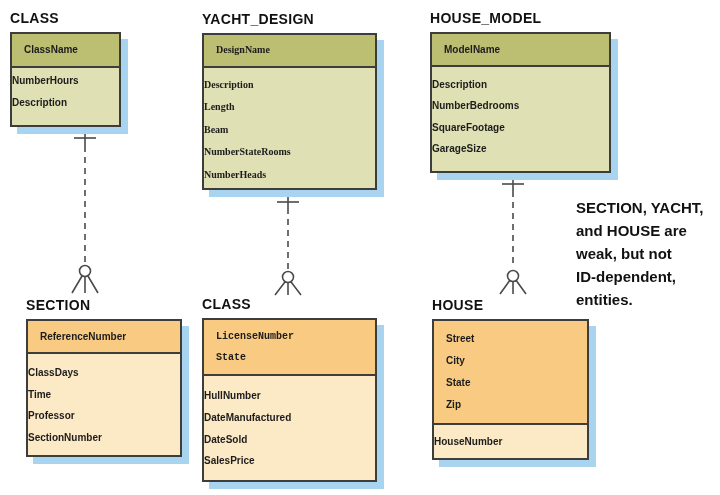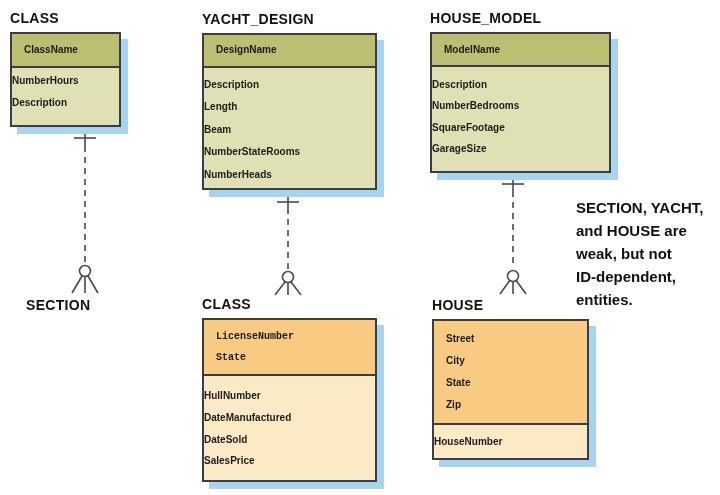--- a/index.html
+++ b/index.html
@@ -43,21 +43,21 @@
   #e-class        {left:10px;  top:11px;  width:111px;}
   #e-class .ebox  {height:95px;}
   #e-class .ehead {height:34px;}
   #e-class .ebody {height:57px; padding-top:2px;}
   #e-class .attr-row{line-height:22px;}
 
   #e-yacht-design        {left:202px; top:12px;  width:175px;}
   #e-yacht-design .ebox  {height:157px;}
   #e-yacht-design .ehead {height:33px;}
   #e-yacht-design .ebody {height:120px; padding-top:6px;}
-  #e-yacht-design .attr-row{line-height:22.4px;}
+  #e-yacht-design .attr-row{line-height:22.4px;font-family:Liberation Serif, serif;}
 
   #e-house-model        {left:430px; top:11px;  width:181px;}
   #e-house-model .ebox  {height:141px;}
   #e-house-model .ehead {height:33px;}
   #e-house-model .ebody {height:104px; padding-top:7px;}
   #e-house-model .attr-row{line-height:21.4px;}
 
   #e-section        {left:26px;   top:298px; width:156px;}
   #e-section .ebox  {height:138px;}
   #e-section .ehead {height:33px;}
@@ -171,20 +171,31 @@
           <div class="attr-row">Description</div>
           <div class="attr-row">NumberBedrooms</div>
           <div class="attr-row">SquareFootage</div>
           <div class="attr-row">GarageSize</div>
         </div>
     </div>
   </div>
 
   <div class="entity scheme-orange" id="e-section">
     <div class="etitle">SECTION</div>
+    <div class="ebox">
+      <div class="ehead">
+          <div class="attr-row">ReferenceNumber</div>
+        </div>
+      <div class="ebody">
+          <div class="attr-row">ClassDays</div>
+          <div class="attr-row">Time</div>
+          <div class="attr-row">Professor</div>
+          <div class="attr-row">SectionNumber</div>
+        </div>
+    </div>
   </div>
 
   <div class="entity scheme-orange" id="e-yacht">
     <div class="etitle">CLASS</div>
     <div class="ebox">
       <div class="ehead">
           <div class="attr-row">LicenseNumber</div>
           <div class="attr-row">State</div>
         </div>
       <div class="ebody">

